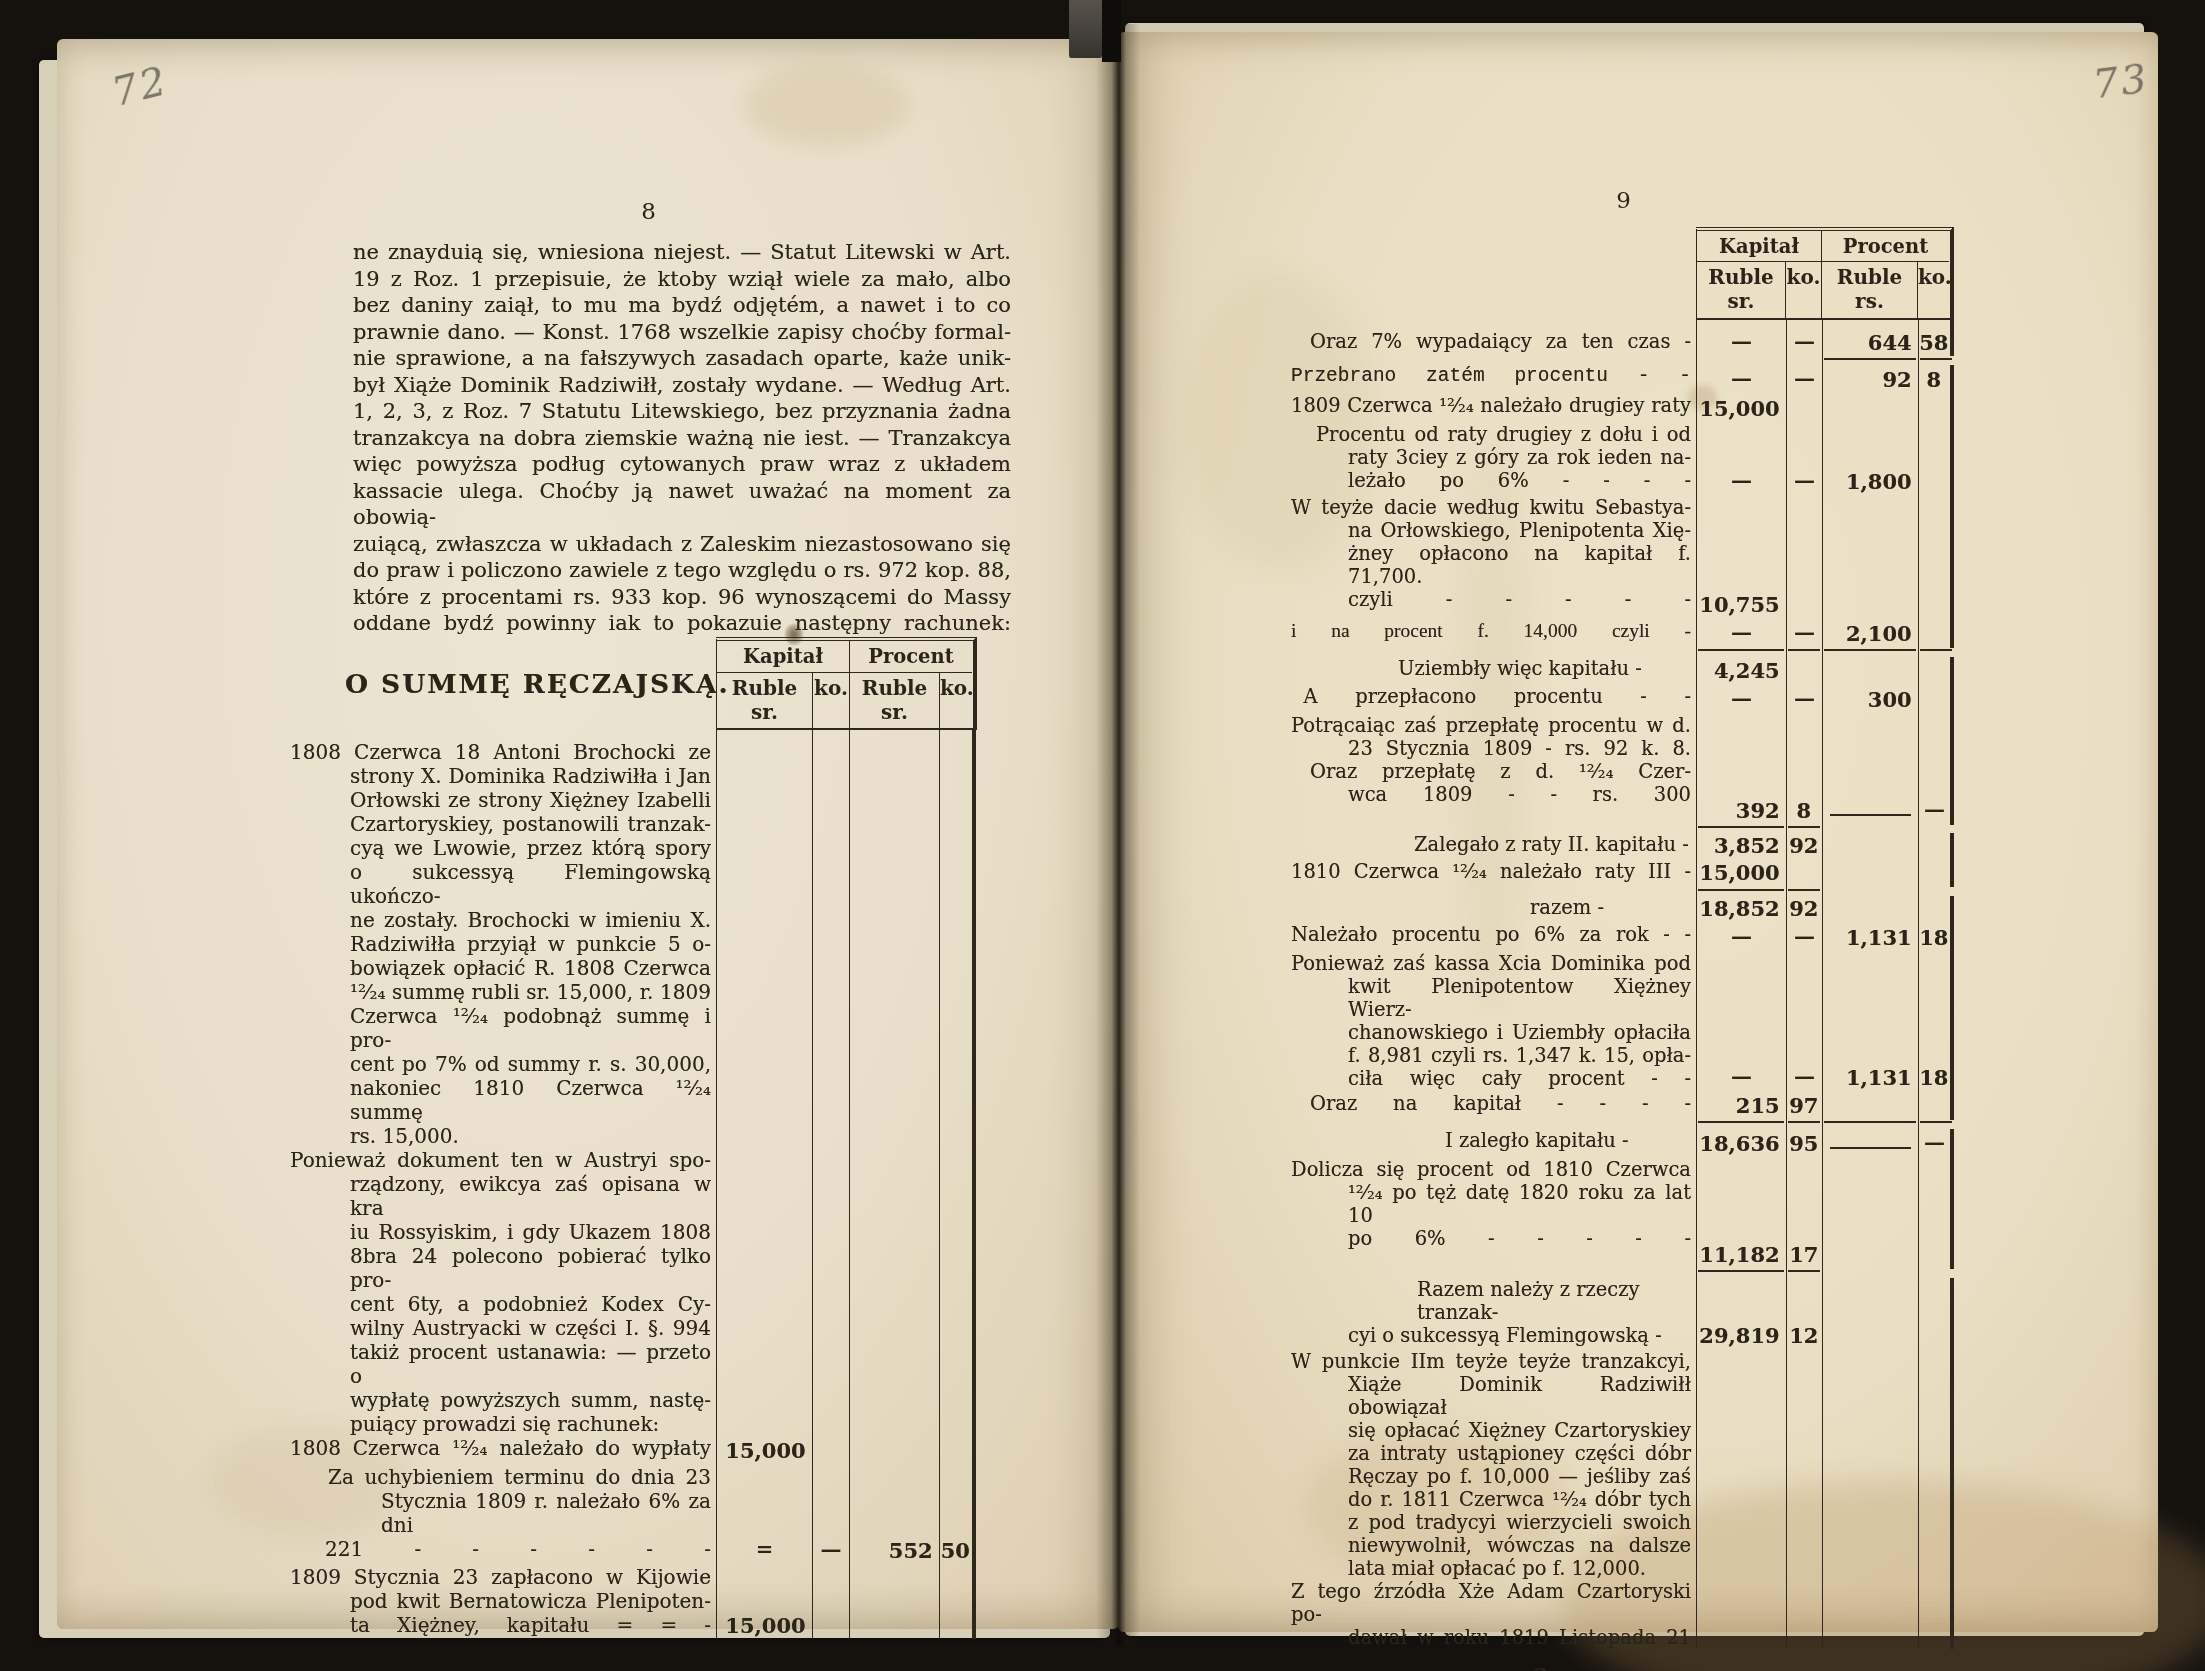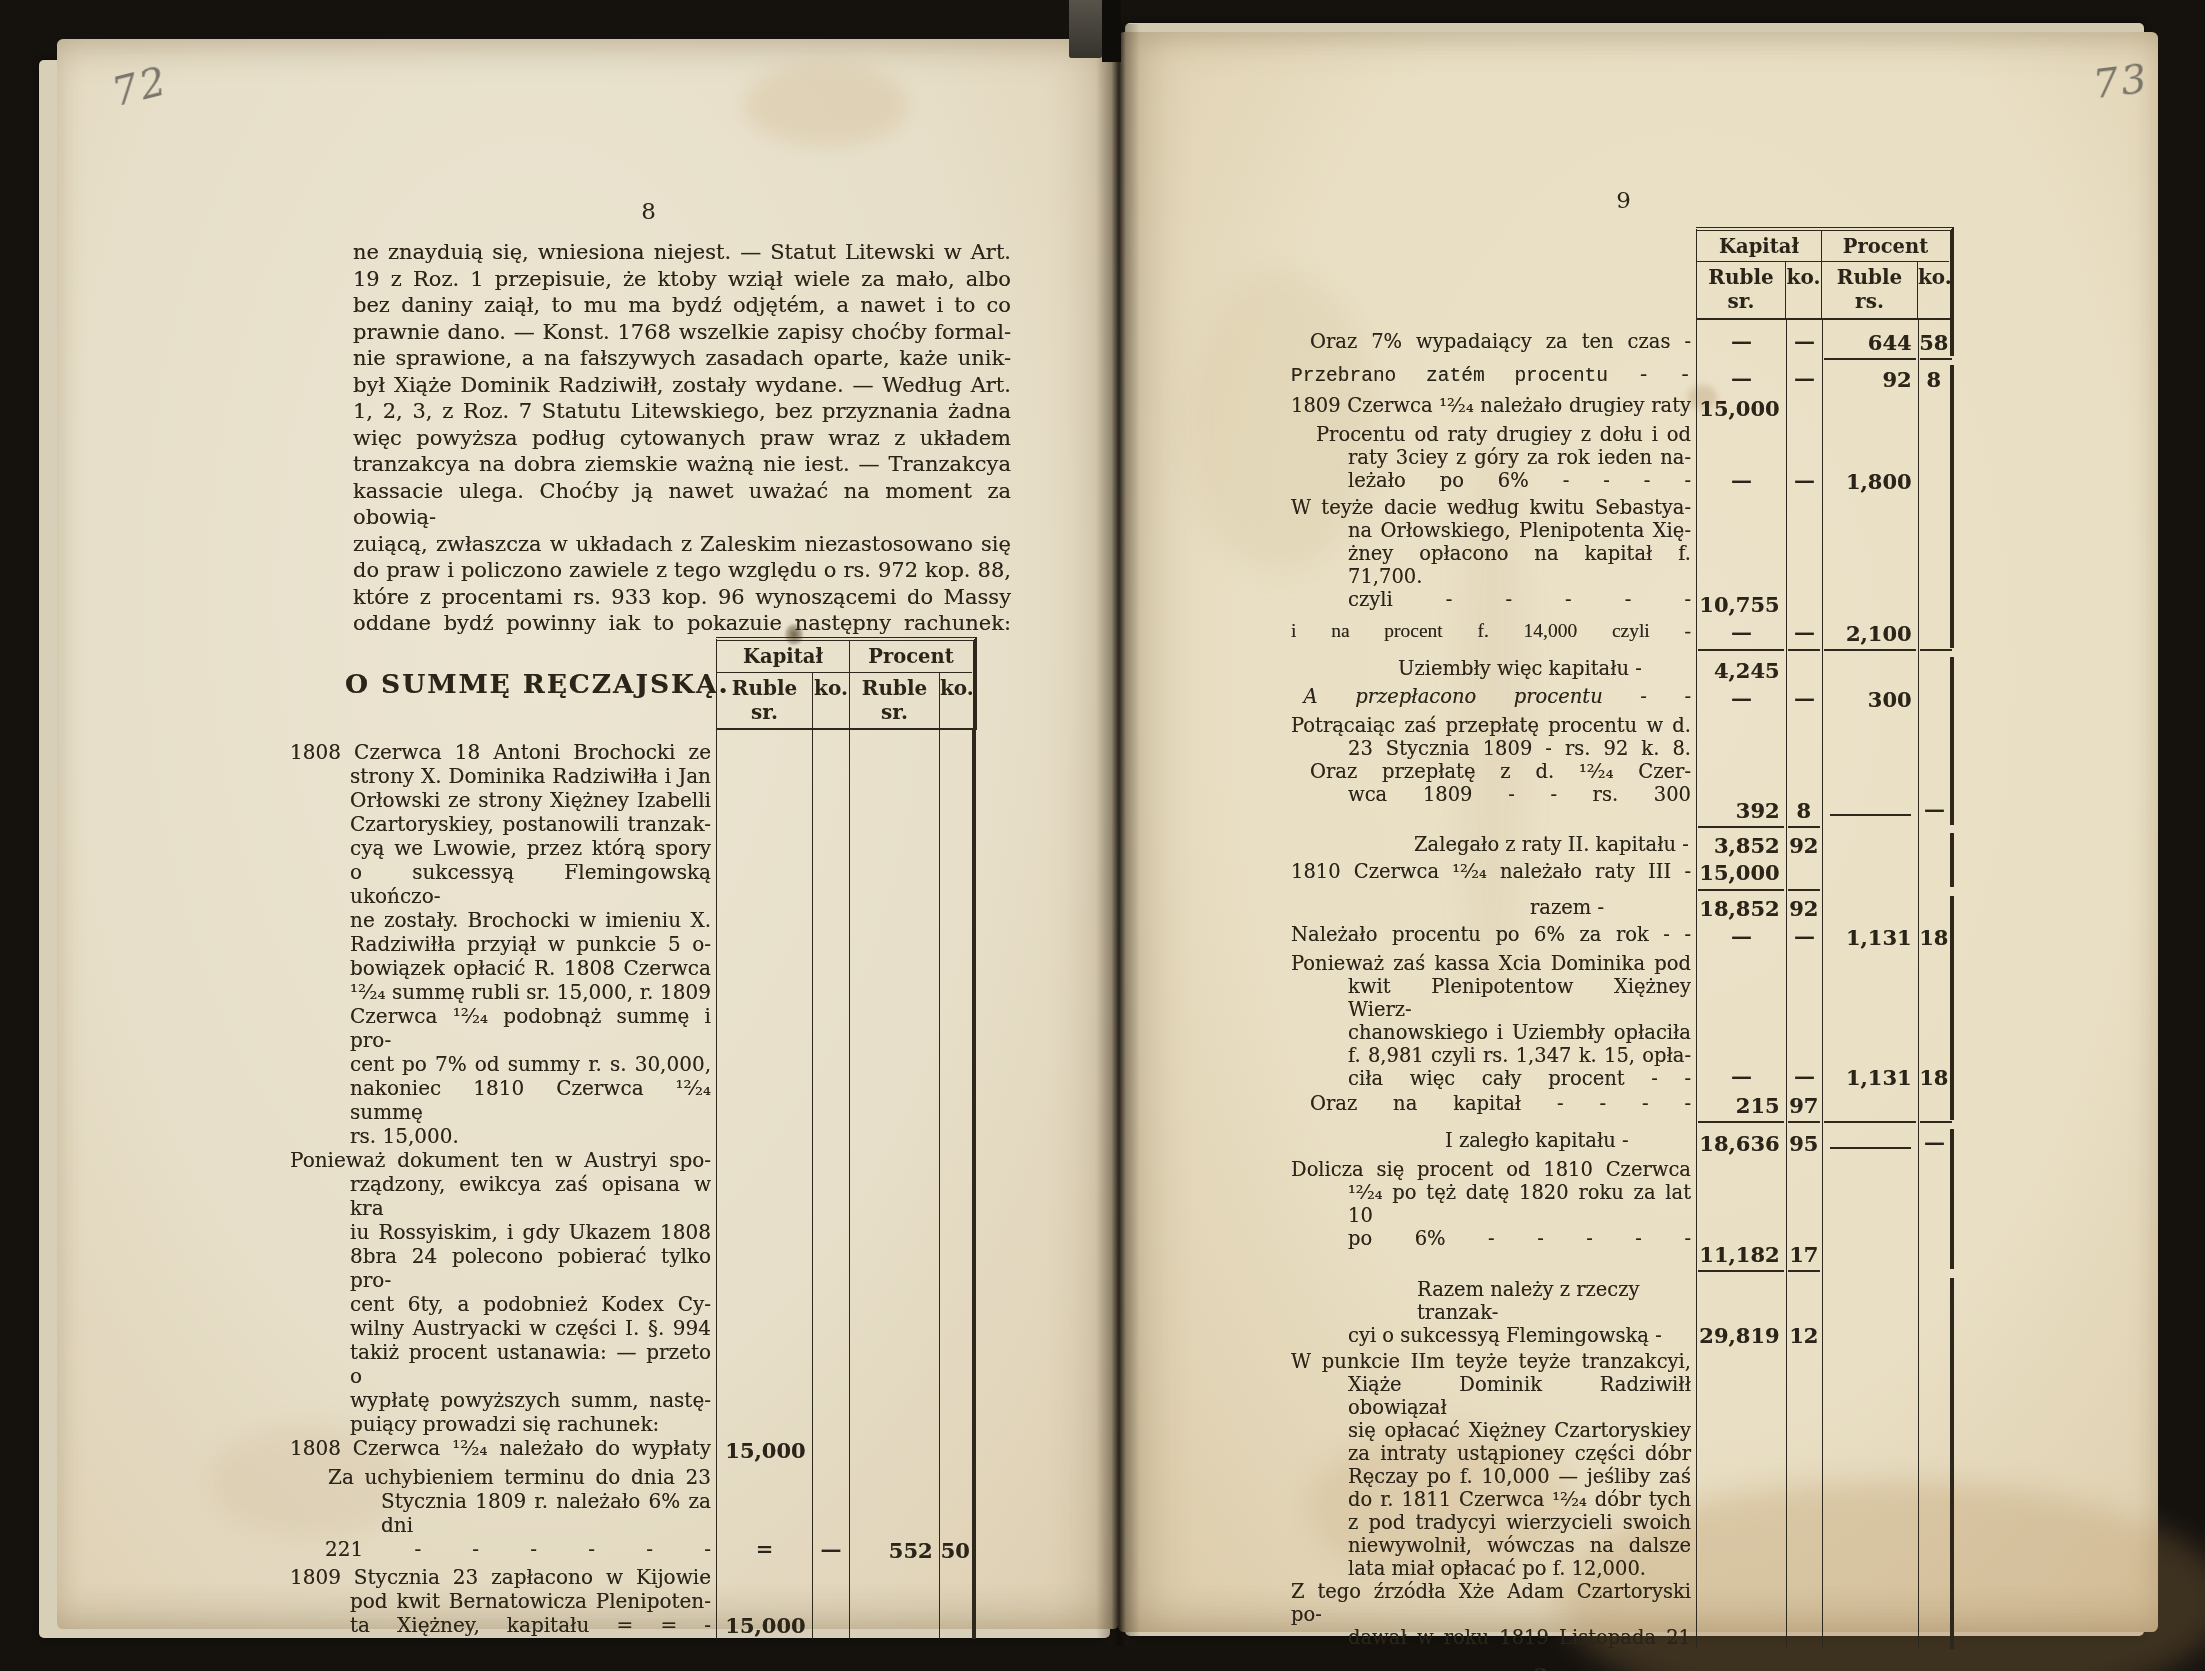--- a/index.html
+++ b/index.html
@@ -109,22 +109,22 @@
     <div class="folio folio-left">72</div>
     <div class="pagenum pagenum-left">8</div>
     <div class="intro" id="intro-left">
         <div class="tline just">ne znayduią się, wniesiona niejest. — Statut Litewski w Art.</div>
         <div class="tline just">19 z Roz. 1 przepisuie, że ktoby wziął wiele za mało, albo</div>
         <div class="tline just">bez daniny zaiął, to mu ma bydź odjętém, a nawet i to co</div>
         <div class="tline just">prawnie dano. — Konst. 1768 wszelkie zapisy choćby formal-</div>
         <div class="tline just">nie sprawione, a na fałszywych zasadach oparte, każe unik-</div>
         <div class="tline just">był Xiąże Dominik Radziwiłł, zostały wydane. — Według Art.</div>
         <div class="tline just">1, 2, 3, z Roz. 7 Statutu Litewskiego, bez przyznania żadna</div>
+        <div class="tline just">tranzakcya na dobra ziemskie ważną nie iest. — Tranzakcya</div>
         <div class="tline just">więc powyższa podług cytowanych praw wraz z układem</div>
-        <div class="tline just">tranzakcya na dobra ziemskie ważną nie iest. — Tranzakcya</div>
         <div class="tline just">kassacie ulega. Choćby ją nawet uważać na moment za obowią-</div>
         <div class="tline just">zuiącą, zwłaszcza w układach z Zaleskim niezastosowano się</div>
         <div class="tline just">do praw i policzono zawiele z tego względu o rs. 972 kop. 88,</div>
         <div class="tline just">które z procentami rs. 933 kop. 96 wynoszącemi do Massy</div>
         <div class="tline just">oddane bydź powinny iak to pokazuie następny rachunek:</div>
       </div>
     <div class="tablezone tz-left">
       <div class="trow headrow">
         <div class="rowtext headspacer">
           <div class="heading">O SUMMĘ RĘCZAJSKĄ.</div>
@@ -376,21 +376,21 @@
               <div class="tline" style="margin-left: 107px;">Uziembły więc kapitału  -</div>
             </div>
             <div class="cell c1">
               <span class="numval">4,245</span>
             </div>
             <div class="cell c2"></div>
             <div class="cell c3"></div>
             <div class="cell c4"></div>
           </div>
           <div class="trow">
-            <div class="rowtext" style="padding-bottom: 5px; font-style: italic;">
+            <div class="rowtext" style="padding-bottom: 5px;">
               <div class="tline just" style="margin-left: 12.6px;">A przepłacono procentu  -  -</div>
             </div>
             <div class="cell c1">
               <span class="dashval">—</span>
             </div>
             <div class="cell c2">
               <span class="dashval">—</span>
             </div>
             <div class="cell c3">
               <span class="numval">300</span>

